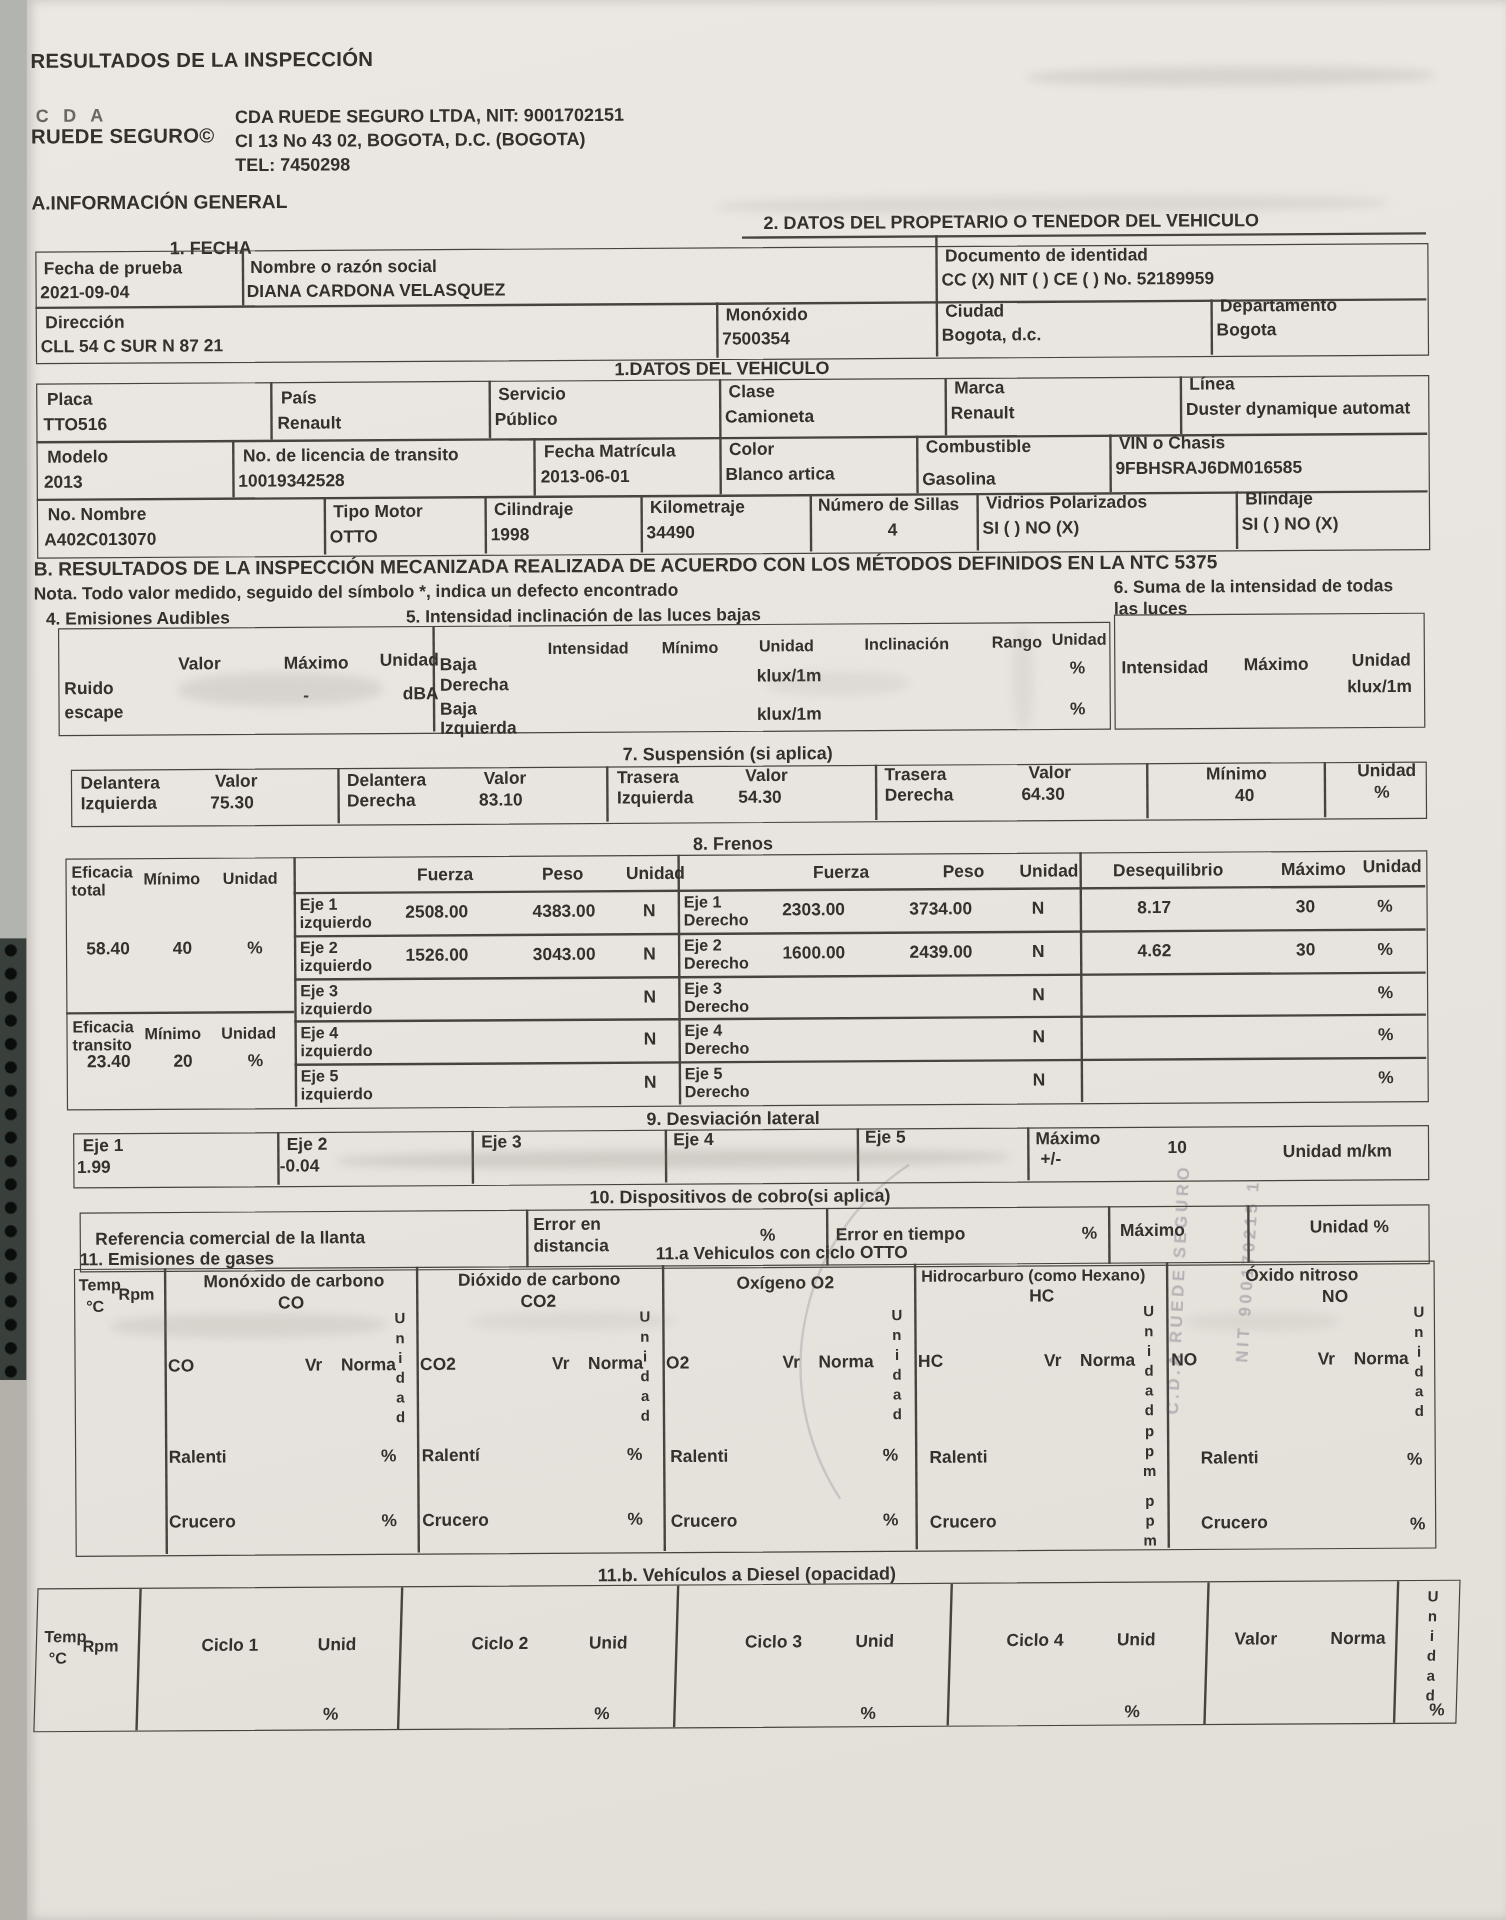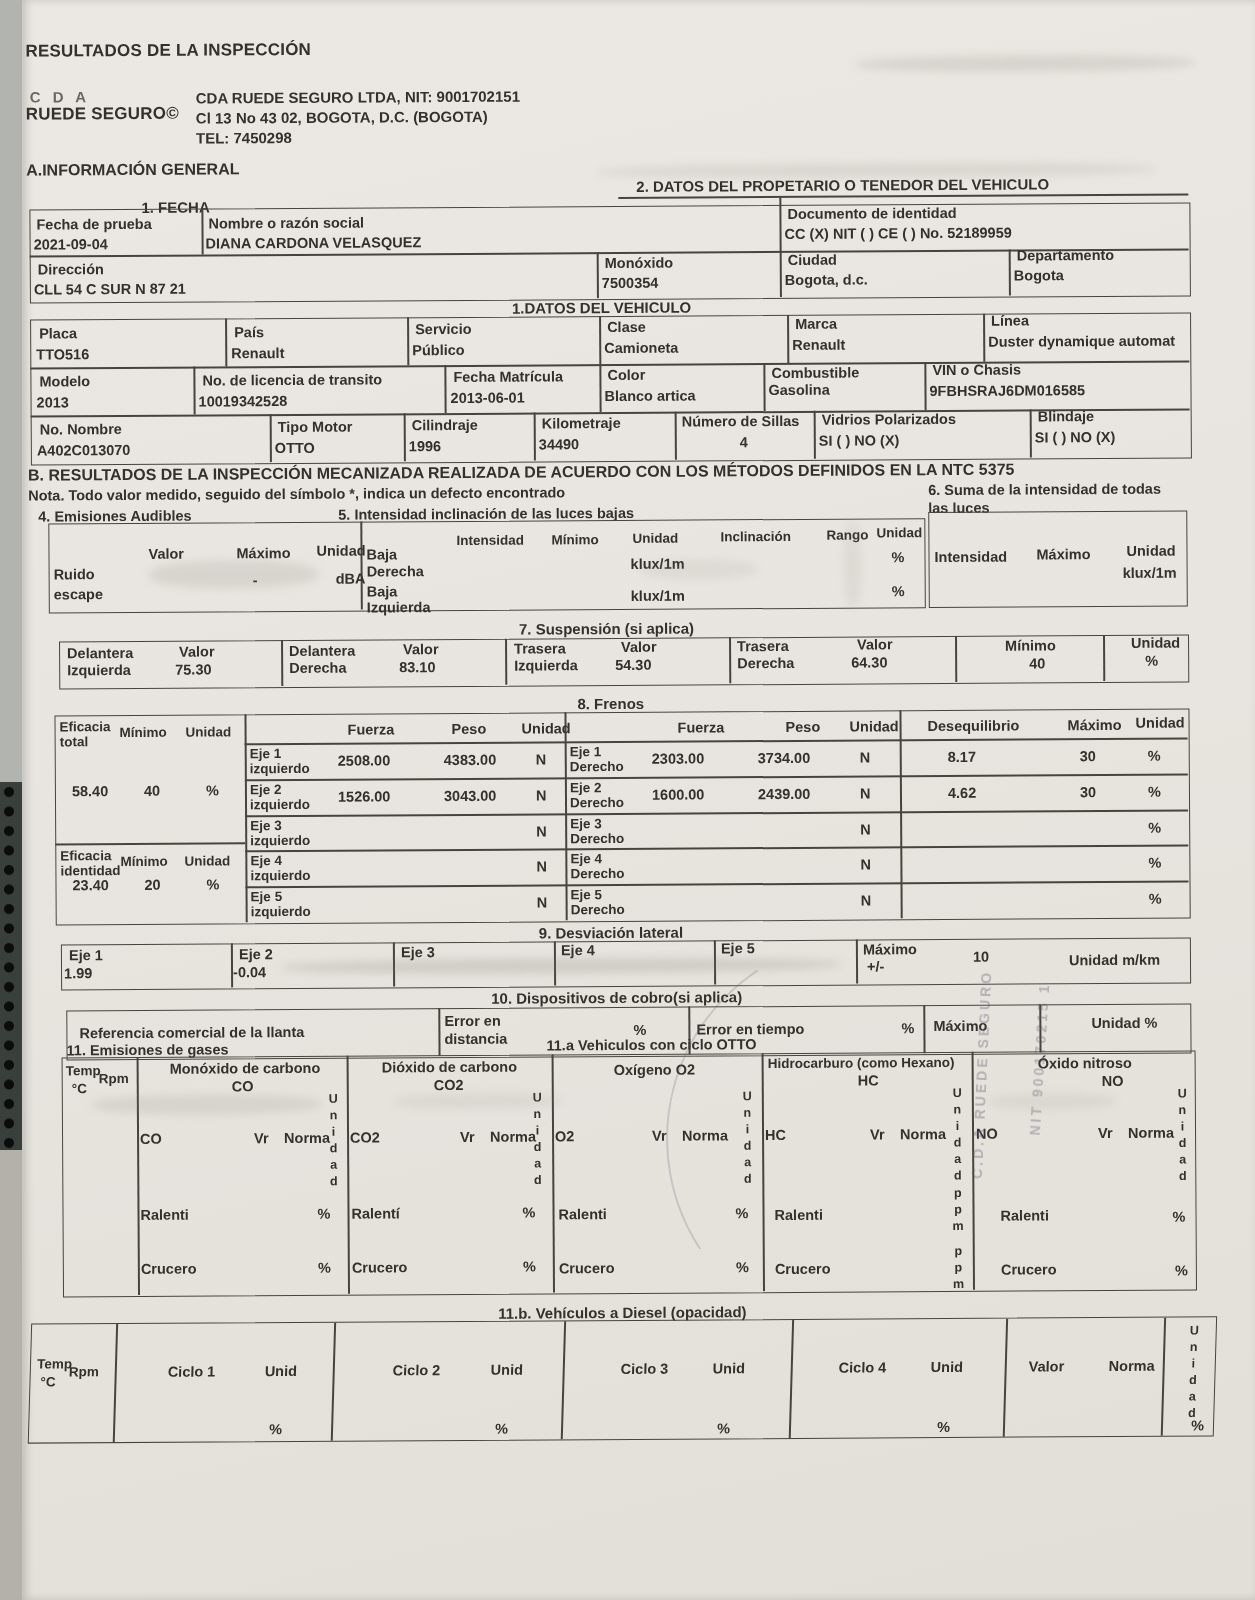--- a/index.html
+++ b/index.html
@@ -109,29 +109,29 @@
     <span class="t" style="left:991px;top:336px">Duster dynamique automat</span>
     <span class="t" style="left:42px;top:370px">Modelo</span>
     <span class="t" style="left:39px;top:391px">2013</span>
     <span class="t" style="left:205px;top:370px">No. de licencia de transito</span>
     <span class="t" style="left:201px;top:391px">10019342528</span>
     <span class="t" style="left:456px;top:368px">Fecha Matrícula</span>
     <span class="t" style="left:453px;top:389px">2013-06-01</span>
     <span class="t" style="left:610px;top:367px">Color</span>
     <span class="t" style="left:607px;top:388px">Blanco artica</span>
     <span class="t" style="left:774px;top:366px">Combustible</span>
-    <span class="t" style="left:771px;top:383px">Gasolina</span>
+    <span class="t" style="left:771px;top:393px">Gasolina</span>
     <span class="t" style="left:935px;top:364px">VIN o Chasis</span>
     <span class="t" style="left:932px;top:385px">9FBHSRAJ6DM016585</span>
     <span class="t" style="left:42px;top:418px">No. Nombre</span>
     <span class="t" style="left:39px;top:439px">A402C013070</span>
     <span class="t" style="left:280px;top:417px">Tipo Motor</span>
     <span class="t" style="left:277px;top:438px">OTTO</span>
     <span class="t" style="left:414px;top:416px">Cilindraje</span>
-    <span class="t" style="left:411px;top:437px">1996</span>
+    <span class="t" style="left:411px;top:437px">1998</span>
     <span class="t" style="left:544px;top:415px">Kilometraje</span>
     <span class="t" style="left:541px;top:436px">34490</span>
     <span class="t" style="left:684px;top:414px">Número de Sillas</span>
     <span class="t" style="left:742px;top:435px">4</span>
     <span class="t" style="left:824px;top:413px">Vidrios Polarizados</span>
     <span class="t" style="left:821px;top:434px">SI ( ) NO (X)</span>
     <span class="t" style="left:1040px;top:411px">Blindaje</span>
     <span class="t" style="left:1037px;top:432px">SI ( ) NO (X)</span>
 
     <span class="t b16" style="left:30px;top:463px">B. RESULTADOS DE LA INSPECCIÓN MECANIZADA REALIZADA DE ACUERDO CON LOS MÉTODOS DEFINIDOS EN LA NTC 5375</span>
@@ -214,21 +214,21 @@
     <div class="hl" style="left:55px;top:840px;width:190px"></div>
 
     <span class="t sm" style="left:60px;top:716px">Eficacia</span>
     <span class="t sm" style="left:60px;top:731px">total</span>
     <span class="t sm" style="left:120px;top:722px">Mínimo</span>
     <span class="t sm" style="left:186px;top:722px">Unidad</span>
     <span class="t" style="left:72px;top:780px">58.40</span>
     <span class="t" style="left:144px;top:780px">40</span>
     <span class="t" style="left:206px;top:780px">%</span>
     <span class="t sm" style="left:60px;top:845px">Eficacia</span>
-    <span class="t sm" style="left:60px;top:860px">identidad</span>
+    <span class="t sm" style="left:60px;top:860px">transito</span>
     <span class="t sm" style="left:120px;top:851px">Mínimo</span>
     <span class="t sm" style="left:184px;top:851px">Unidad</span>
     <span class="t" style="left:72px;top:874px">23.40</span>
     <span class="t" style="left:144px;top:874px">20</span>
     <span class="t" style="left:206px;top:874px">%</span>
 
     <span class="t" style="left:348px;top:720px">Fuerza</span>
     <span class="t" style="left:452px;top:720px">Peso</span>
     <span class="t" style="left:522px;top:720px">Unidad</span>
     <span class="t" style="left:678px;top:720px">Fuerza</span>

